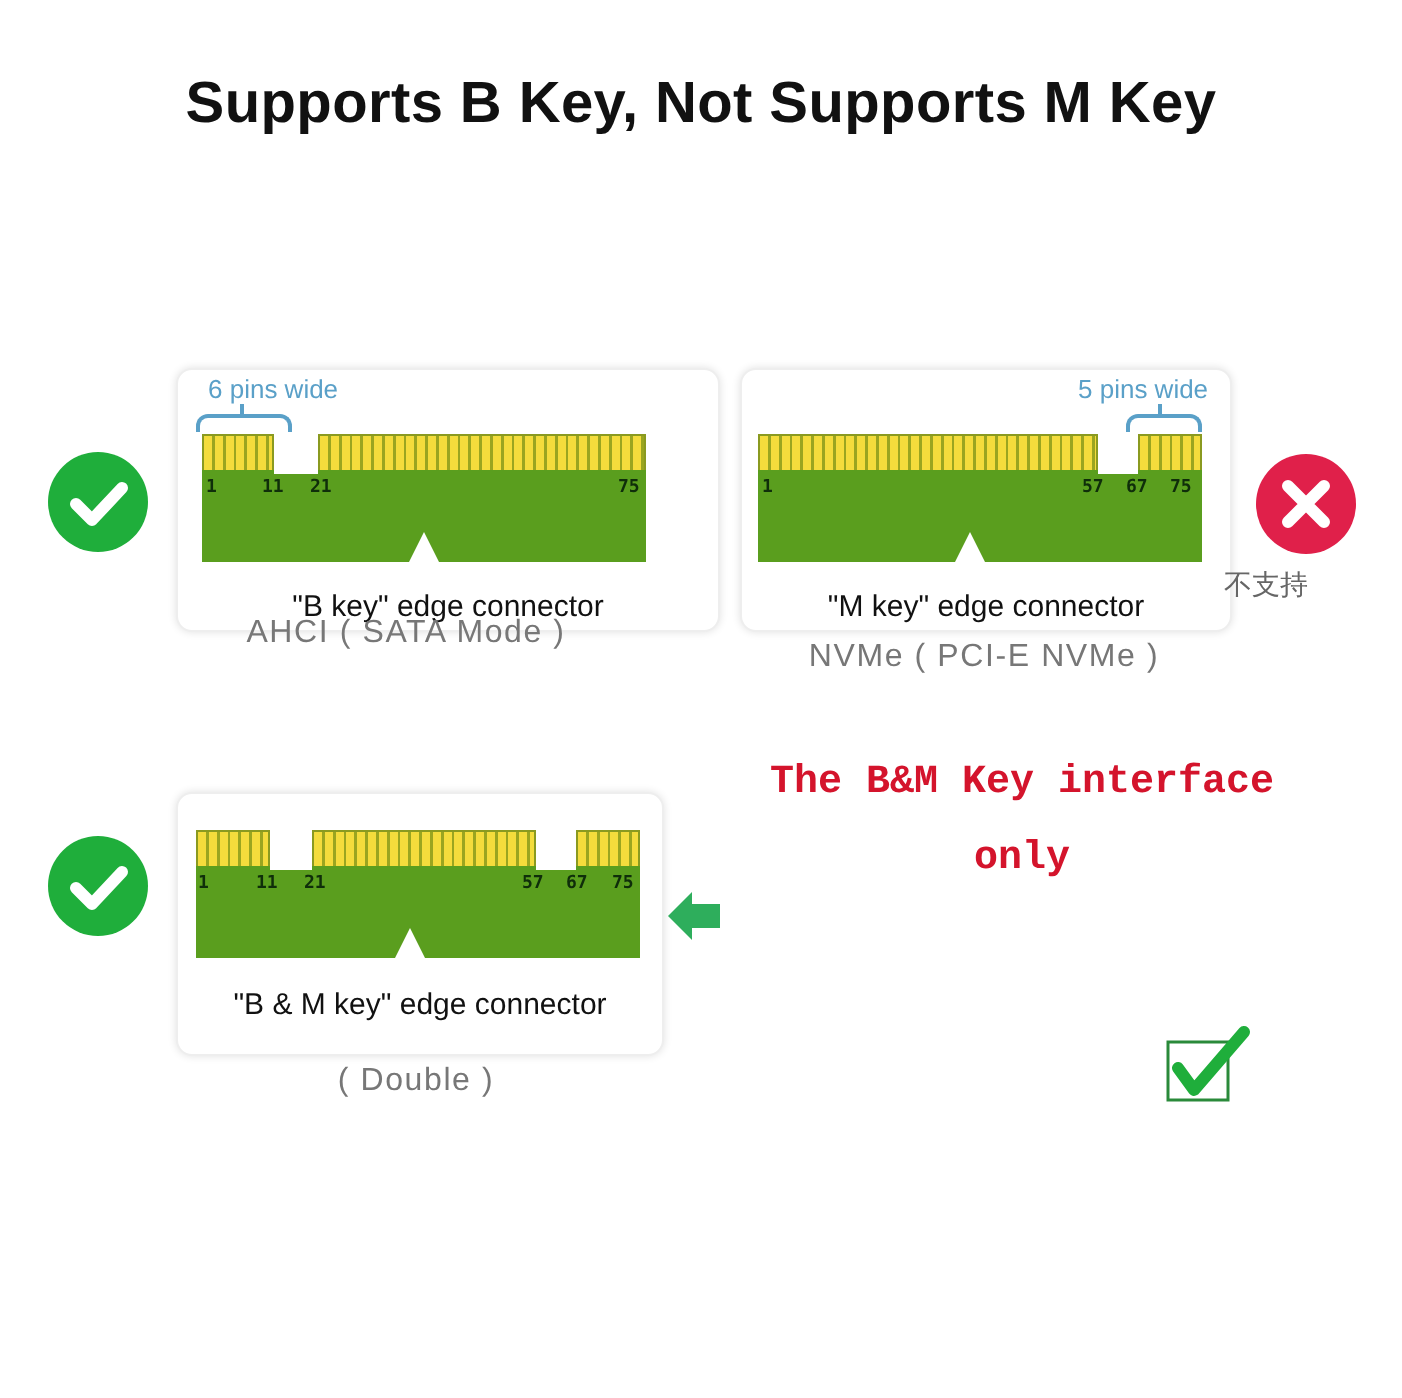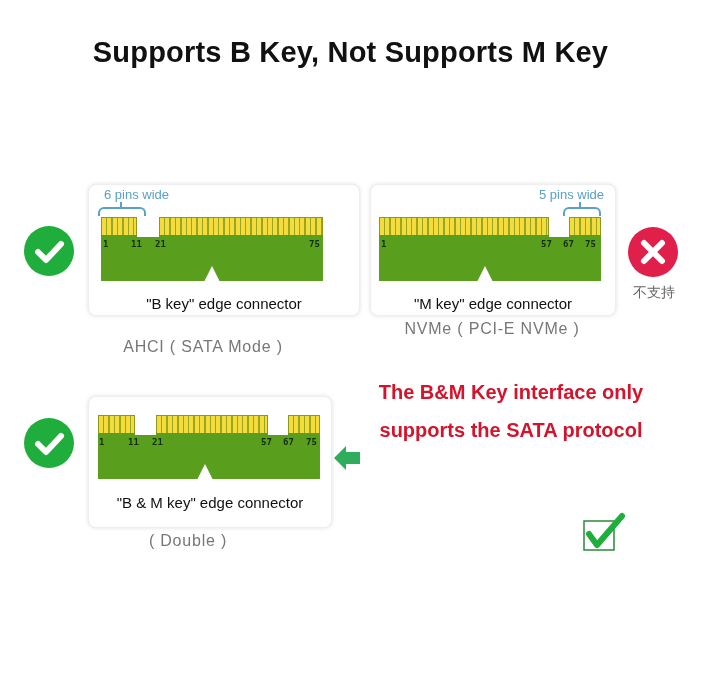--- a/index.html
+++ b/index.html
@@ -43,21 +43,21 @@
   <div class="abs gold" style="left:70px;top:32px;width:164px;height:20px;"></div>
   <div class="abs pcb" style="left:12px;top:50px;width:36px;height:4px;"></div>
   <div class="abs pcb" style="left:70px;top:50px;width:164px;height:4px;"></div>
   <div class="abs pin" style="left:14px;top:54px;">1</div>
   <div class="abs pin" style="left:42px;top:54px;">11</div>
   <div class="abs pin" style="left:66px;top:54px;">21</div>
   <div class="abs pin" style="left:220px;top:54px;">75</div>
   <div class="abs notch" style="left:115px;top:81px;"></div>
   <div class="abs conn-label" style="left:0;width:270px;top:110px;">"B key" edge connector</div>
 </div>
-<div class="abs mode" style="left:88px;width:230px;top:338px;">AHCI ( SATA Mode )</div>
+<div class="abs mode" style="left:88px;width:230px;top:308px;">AHCI ( SATA Mode )</div>
 
 <div class="abs card" style="left:370px;top:184px;width:244px;height:130px;">
   <div class="abs pins-wide" style="left:168px;top:2px;">5 pins wide</div>
   <div class="abs brace" style="left:192px;top:22px;width:34px;"></div>
   <div class="abs brace-tip" style="left:208px;top:17px;"></div>
   <div class="abs pcb" style="left:8px;top:52px;width:222px;height:44px;"></div>
   <div class="abs gold" style="left:8px;top:32px;width:170px;height:20px;"></div>
   <div class="abs gold" style="left:198px;top:32px;width:32px;height:20px;"></div>
   <div class="abs pcb" style="left:8px;top:50px;width:170px;height:4px;"></div>
   <div class="abs pcb" style="left:198px;top:50px;width:32px;height:4px;"></div>
@@ -68,21 +68,21 @@
   <div class="abs notch" style="left:106px;top:81px;"></div>
   <div class="abs conn-label" style="left:0;width:244px;top:110px;">"M key" edge connector</div>
 </div>
 <div class="abs mode" style="left:370px;width:244px;top:320px;">NVMe ( PCI-E NVMe )</div>
 
 <div class="abs no-circle" style="left:628px;top:227px;">
   <svg width="50" height="50" viewBox="0 0 50 50">
       <path d="M16 16 L34 34 M34 16 L16 34" stroke="#fff" stroke-width="6" stroke-linecap="round"></path>
     </svg>
 </div>
-<div class="abs cn" style="left:628px;top:284px;width:52px;text-align:center;">不支持</div>
+<div class="abs cn" style="left:612px;top:284px;width:52px;text-align:left;">不支持</div>
 
 <div class="abs ok-circle" style="left:24px;top:418px;">
   <svg width="50" height="50" viewBox="0 0 50 50">
       <polyline points="14,26 22,34 37,18" fill="none" stroke="#fff" stroke-width="6" stroke-linecap="round" stroke-linejoin="round"></polyline>
     </svg>
 </div>
 
 <div class="abs card" style="left:88px;top:396px;width:242px;height:130px;">
   <div class="abs pcb" style="left:9px;top:38px;width:222px;height:44px;"></div>
   <div class="abs gold" style="left:9px;top:18px;width:37px;height:20px;"></div>
@@ -93,31 +93,30 @@
   <div class="abs pcb" style="left:199px;top:36px;width:32px;height:4px;"></div>
   <div class="abs pin" style="left:10px;top:40px;">1</div>
   <div class="abs pin" style="left:39px;top:40px;">11</div>
   <div class="abs pin" style="left:63px;top:40px;">21</div>
   <div class="abs pin" style="left:172px;top:40px;">57</div>
   <div class="abs pin" style="left:194px;top:40px;">67</div>
   <div class="abs pin" style="left:217px;top:40px;">75</div>
   <div class="abs notch" style="left:108px;top:67px;"></div>
   <div class="abs conn-label" style="left:0;width:242px;top:97px;">"B &amp; M key" edge connector</div>
 </div>
-<div class="abs mode" style="left:72px;width:232px;top:532px;">( Double )</div>
+<div class="abs mode" style="left:92px;width:232px;top:532px;">( Double )</div>
 
 <div class="abs" style="left:334px;top:445px;">
   <svg width="28" height="26" viewBox="0 0 28 26">
       <polygon points="0,13 12,1 12,7 26,7 26,19 12,19 12,25" fill="#2eae5c"></polygon>
     </svg>
 </div>
 
-<div class="abs red-text" style="left:356px;top:373px;width:310px;">
+<div class="abs red-text" style="left:356px;top:373px;width:310px;font-family:Liberation Mono, monospace;">
   <div>The B&amp;M Key interface only</div>
-  <div>supports the SATA protocol</div>
 </div>
 
 <div class="abs" style="left:582px;top:512px;">
   <svg width="44" height="40" viewBox="0 0 44 40">
     <rect x="2" y="9" width="30" height="29" fill="#fff" stroke="#2a8a3a" stroke-width="1.5"></rect>
     <path d="M7 22 L15 33 L40 4" fill="none" stroke="#1fae3b" stroke-width="6" stroke-linejoin="round" stroke-linecap="round"></path>
   </svg>
 </div>
 
 </body></html>

